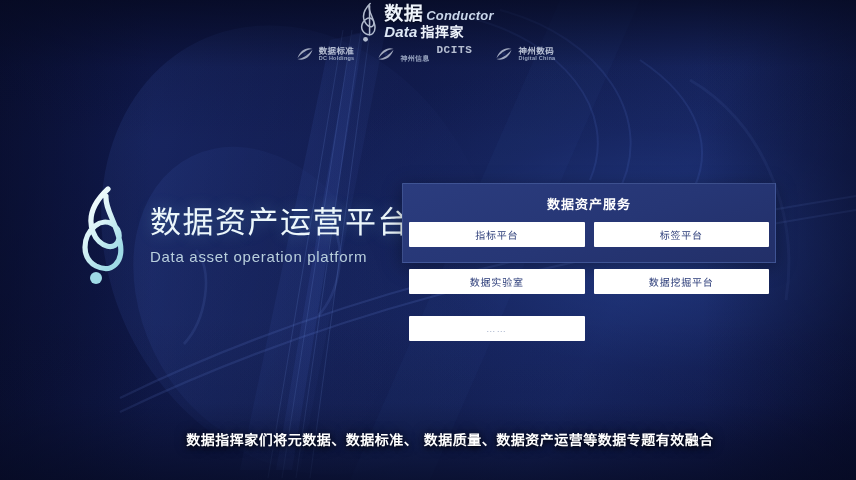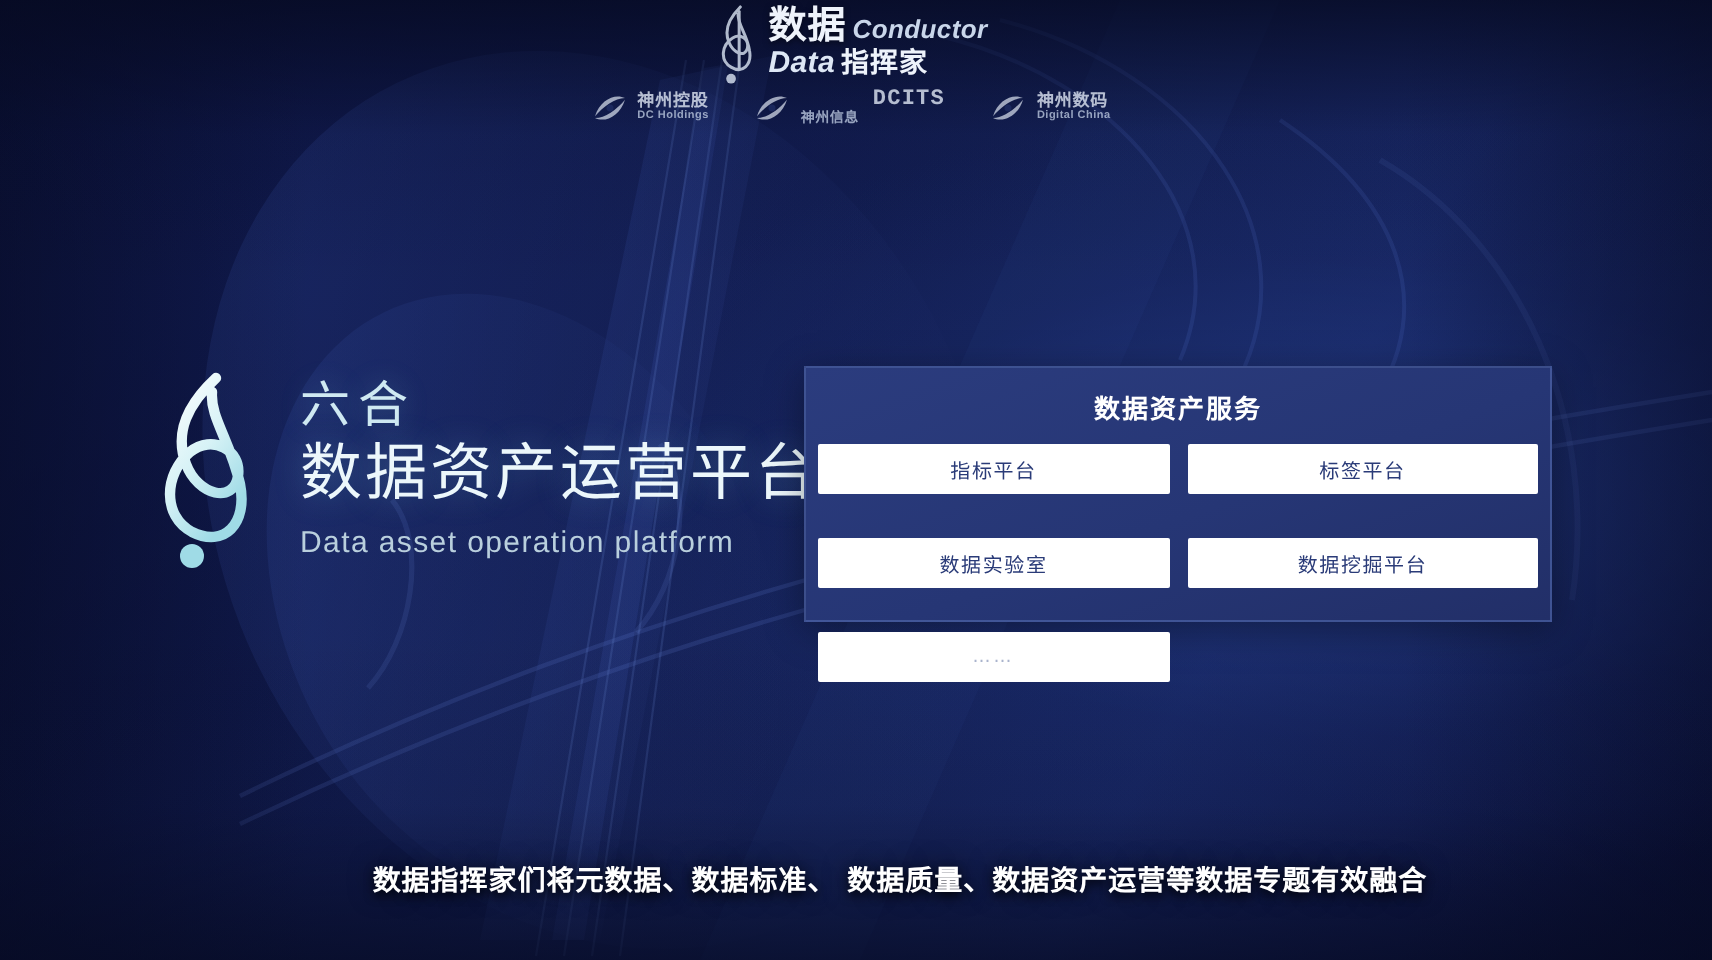--- a/index.html
+++ b/index.html
@@ -96,21 +96,21 @@
     font-family: "DejaVu Sans", sans-serif; line-height: 1.22; margin-top: 1px;
     text-shadow: 0 0 16px rgba(120,200,230,.30);
   }
   .hero-line3 {
     font-size: 15px; color: #b9cfdd; letter-spacing: .7px; font-weight: 400;
     margin-top: 6px;
   }
 
   
   .panel {
-    position: absolute; left: 402px; top: 183px; width: 374px; height: 128px;
+    position: absolute; left: 402px; top: 183px; width: 374px; height: 80px;
     background: linear-gradient(160deg, #2b3c7e 0%, #263675 55%, #222f68 100%);
     border: 1px solid rgba(120,150,215,0.30);
     z-index: 4;
     box-shadow: 0 4px 18px rgba(0,0,0,.35);
   }
   .panel-title {
     text-align: center; color: #ffffff; font-size: 13px; font-weight: 700;
     letter-spacing: 1px; font-family: "DejaVu Sans", sans-serif;
     margin-top: 10px; margin-bottom: 9px;
   }
@@ -228,21 +228,21 @@
 
     <div class="partners">
 
       <div class="partner">
         <svg class="partner-mark" viewBox="0 0 24 24" aria-hidden="true">
           <path d="M3 17 C6 7, 15 3, 21 6 C15 6, 8 11, 3 17 Z" fill="#e3eaf6" opacity="0.85"></path>
           <path d="M21 7 C18 17, 9 21, 3 18 C9 18, 16 13, 21 7 Z" fill="#e3eaf6" opacity="0.85"></path>
           <circle cx="12" cy="12" r="2.1" fill="#1e2c63"></circle>
         </svg>
         <div class="partner-names">
-          <span class="p-cn">神州控股</span>
+          <span class="p-cn">数据标准</span>
           <span class="p-en">DC Holdings</span>
         </div>
       </div>
 
       <div class="partner">
         <svg class="partner-mark" viewBox="0 0 24 24" aria-hidden="true">
           <path d="M3 17 C6 7, 15 3, 21 6 C15 6, 8 11, 3 17 Z" fill="#e3eaf6" opacity="0.85"></path>
           <path d="M21 7 C18 17, 9 21, 3 18 C9 18, 16 13, 21 7 Z" fill="#e3eaf6" opacity="0.85"></path>
           <circle cx="12" cy="12" r="2.1" fill="#1e2c63"></circle>
         </svg>
@@ -276,21 +276,20 @@
           <stop offset="100%" stop-color="#9fdbe6"></stop>
         </linearGradient>
       </defs>
       <g fill="none" stroke="url(#clefgrad)" stroke-width="5.2" stroke-linecap="round" stroke-linejoin="round">
         <path d="M34 7 C20 20, 13 34, 19 50 C25 66, 43 70, 45 56 C47 43, 32 35, 21 44 C8 55, 7 76, 22 84 C38 92, 50 80, 46 60 C41 38, 31 27, 32 14"></path>
         <path d="M33 12 L33 86"></path>
       </g>
       <circle cx="22" cy="96" r="6" fill="#9fdbe6"></circle>
     </svg>
     <div class="hero-text">
-      <div class="hero-line1">六合</div>
       <div class="hero-line2">数据资产运营平台</div>
       <div class="hero-line3">Data asset operation platform</div>
     </div>
   </div>
 
   <div class="panel">
     <div class="panel-title">数据资产服务</div>
     <div class="panel-grid">
       <div class="svc-card">指标平台</div>
       <div class="svc-card">标签平台</div>

